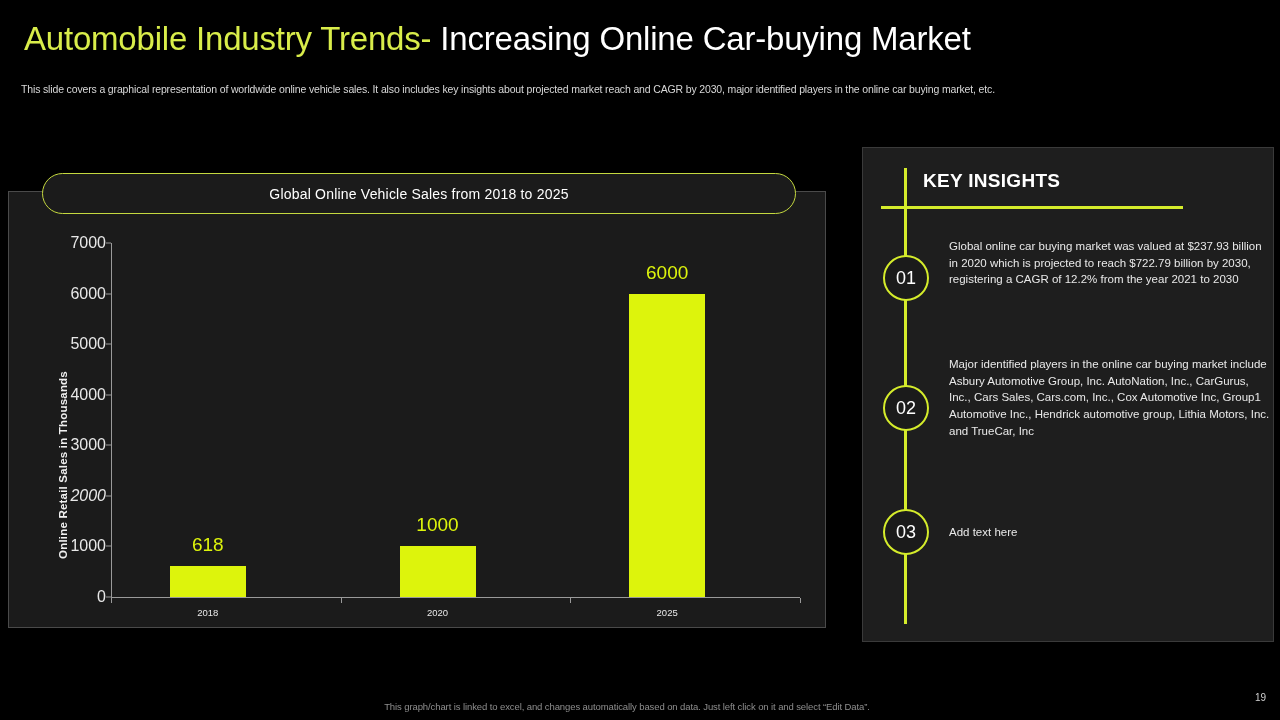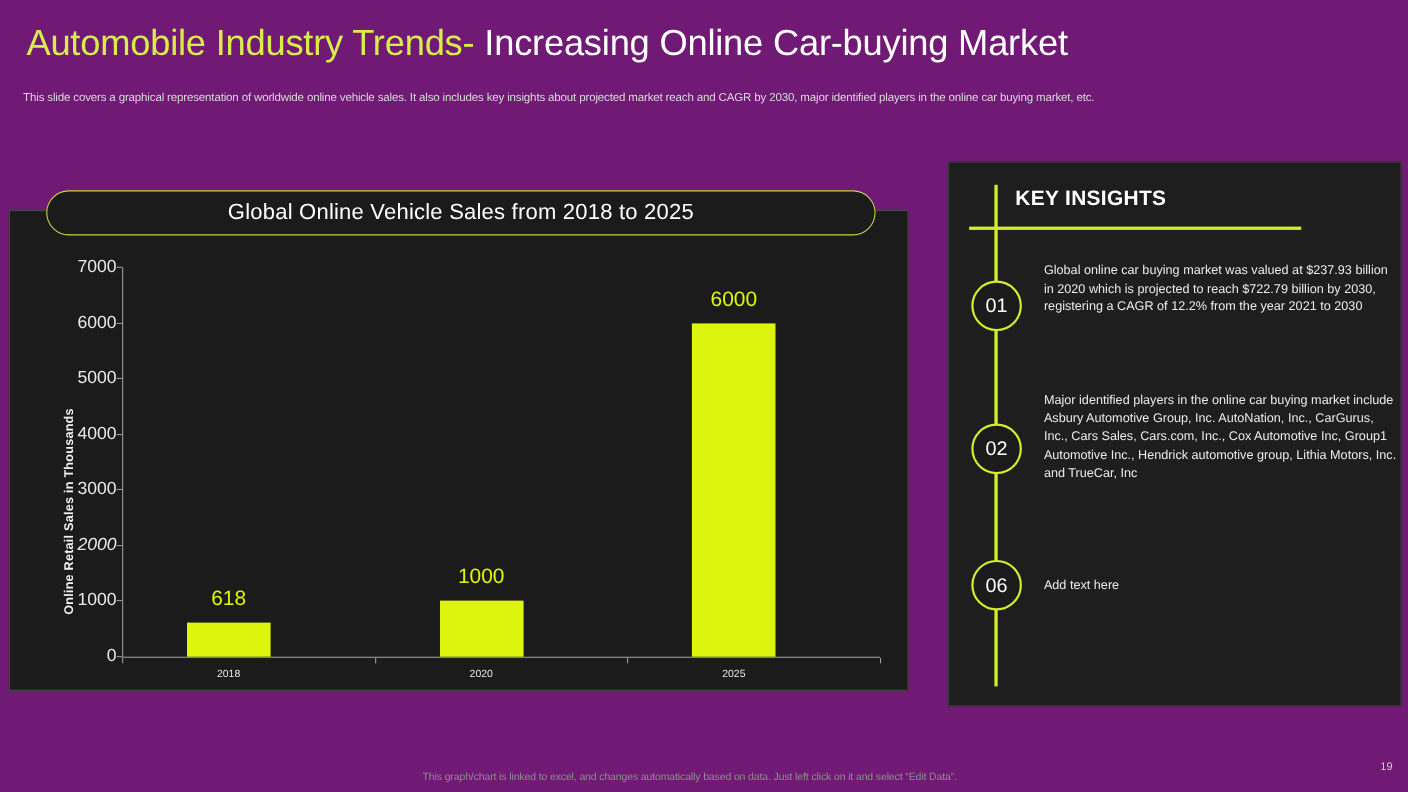--- a/index.html
+++ b/index.html
@@ -2,21 +2,21 @@
 <html><head>
 <meta charset="utf-8">
 <style>
   * { box-sizing: border-box; margin: 0; padding: 0; }
   html, body {
     width: 1280px; height: 720px;
     background: #121212;
     font-family: "Liberation Sans", sans-serif;
     overflow: hidden;
   }
-  .slide { position: relative; width: 1280px; height: 720px; background: #701a75; }
+  .slide { position: relative; width: 1280px; height: 720px; background: #000000; }
 
   
   .title {
     position: absolute; left: 24px; top: 20px;
     font-size: 33px; font-weight: 400; letter-spacing: -0.2px;
     color: #ffffff; white-space: nowrap;
   }
   .title .accent { color: #d9ed4a; }
 
   .subtitle {
@@ -34,21 +34,21 @@
   }
   .chart-title-pill {
     position: absolute; left: 42px; top: 173px;
     width: 754px; height: 41px;
     border: 1px solid #c5d93f; border-radius: 21px;
     background: #1b1b1b;
     display: flex; align-items: center; justify-content: center;
     z-index: 5;
   }
   .chart-title-pill span {
-    font-size: 20px; color: #ffffff; letter-spacing: 0.2px;
+    font-size: 14px; color: #ffffff; letter-spacing: 0.2px;
   }
 
   .plot-wrap { position: absolute; left: 8px; top: 191px; width: 818px; height: 437px; }
 
   .ylabel {
     position: absolute; left: -60px; top: 268px;
     width: 230px; text-align: center;
     transform: rotate(-90deg);
     font-size: 11.5px; font-weight: bold; color: #f0f0f0;
     letter-spacing: 0.2px;
@@ -186,19 +186,19 @@
 
   <div class="insights-panel"></div>
   <div class="ki-vline"></div>
   <div class="ki-underline"></div>
   <div class="ki-title">KEY INSIGHTS</div>
   <div id="ki-items">
       <div class="ki-circle" style="left: 883px; top: 255px;">01</div>
       <div class="ki-text" style="top: 238px;">Global online car buying market was valued at $237.93 billion in 2020 which is projected to reach $722.79 billion by 2030, registering a CAGR of 12.2% from the year 2021 to 2030</div>
       <div class="ki-circle" style="left: 883px; top: 385px;">02</div>
       <div class="ki-text" style="top: 356px;">Major identified players in the online car buying market include Asbury Automotive Group, Inc. AutoNation, Inc., CarGurus, Inc., Cars Sales, Cars.com, Inc., Cox Automotive Inc, Group1 Automotive Inc., Hendrick automotive group, Lithia Motors, Inc. and TrueCar, Inc</div>
-      <div class="ki-circle" style="left: 883px; top: 509px;">06</div>
+      <div class="ki-circle" style="left: 883px; top: 509px;">03</div>
       <div class="ki-text" style="top: 524px;">Add text here</div>
     </div>
 
   <div class="footnote">This graph/chart is linked to excel, and changes automatically based on data. Just left click on it and select “Edit Data”.</div>
   <div class="pagenum">19</div>
 </div>
 
 </body></html>

